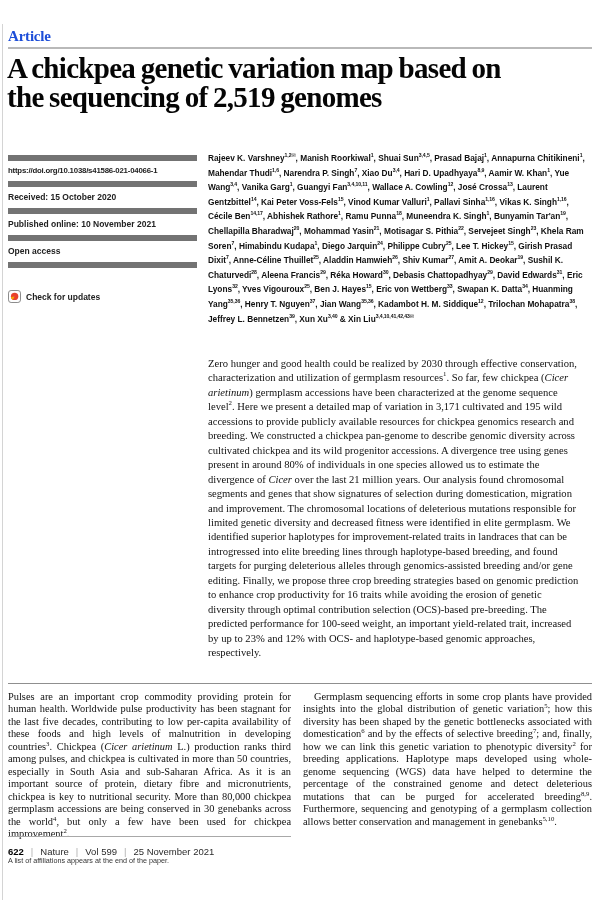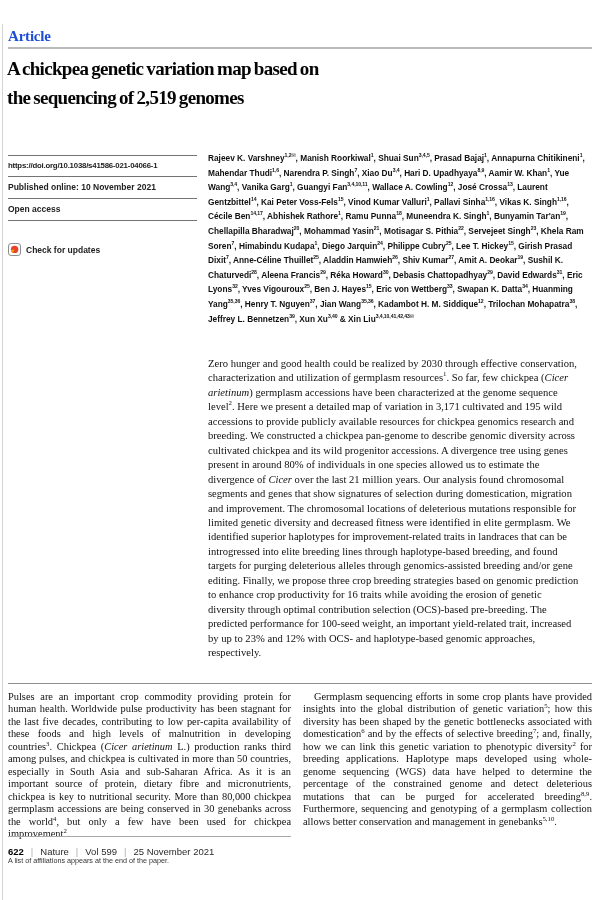--- a/index.html
+++ b/index.html
@@ -5,26 +5,26 @@
   html,body{margin:0;padding:0;background:#e9e9e9;}
   .page{
     position:relative;width:600px;height:900px;margin:0 auto;background:#ffffff;
     font-family:"Liberation Serif","DejaVu Serif",serif;color:#111;overflow:hidden;
   }
   .page-edge{position:absolute;left:2px;top:24px;bottom:0;width:1px;background:#d4d4d4;}
   .kicker{position:absolute;left:8px;top:28px;font-size:15px;font-weight:bold;letter-spacing:-0.2px;color:#1d4ed8;}
   .kicker-rule{position:absolute;left:8px;width:584px;top:47px;height:2px;background:#b9b9b9;}
   .title{
     position:absolute;left:7px;top:54px;width:585px;
-    font-size:19px;line-height:29px;font-weight:bold;letter-spacing:-0.7px;word-spacing:-1px;color:#050505;
+    font-size:29px;line-height:29px;font-weight:bold;letter-spacing:-0.7px;word-spacing:-1px;color:#050505;
   }
   
   .info{position:absolute;left:8px;top:155px;width:189px;
     font-family:"Liberation Sans","DejaVu Sans",sans-serif;font-size:8.5px;font-weight:bold;color:#222;}
-  .info-row{border-top:1px solid #737373;padding:5px 0 6px;}
+  .info-row{border-top:6px solid #737373;padding:5px 0 6px;}
   .info-row.doi-row{font-size:7.8px;letter-spacing:-0.2px;}
   .badge-row{display:flex;align-items:center;gap:5px;padding:22px 0 7px;}
   .badge-row svg{flex:0 0 auto;display:block;}
   
   .authors{position:absolute;left:208px;top:151px;width:384px;
     font-family:"Liberation Sans","DejaVu Sans",sans-serif;font-size:8.3px;font-weight:bold;
     line-height:14.6px;color:#101010;text-align:left;}
   .authors sup{font-size:62%;line-height:0;vertical-align:super;letter-spacing:-0.1px;}
   
   .abstract{position:absolute;left:208px;top:357px;width:372px;
@@ -57,20 +57,21 @@
   <div class="kicker">Article</div>
   <div class="kicker-rule"></div>
 
   <div class="title">
     <div>A chickpea genetic variation map based on</div>
     <div>the sequencing of 2,519 genomes</div>
   </div>
 
   <div class="info">
     <div class="info-row doi-row">https://doi.org/10.1038/s41586-021-04066-1</div>
+    <div class="info-row">Received: 15 October 2020</div>
     <div class="info-row">Published online: 10 November 2021</div>
     <div class="info-row">Open access</div>
     <div class="info-row badge-row">
       <svg width="13" height="13" viewBox="0 0 13 13" aria-hidden="true">
         <rect x="0.5" y="0.5" width="12" height="12" rx="2.6" fill="#fdfdfd" stroke="#8c8c8c"></rect>
         <circle cx="6.6" cy="6.4" r="3.7" fill="#e8402d"></circle>
         <path d="M 6.6 6.4 L 3 6.9 A 3.7 3.7 0 0 0 4.9 9.7 Z" fill="#f6a800"></path>
       </svg>
       <span>Check for updates</span>
     </div>

